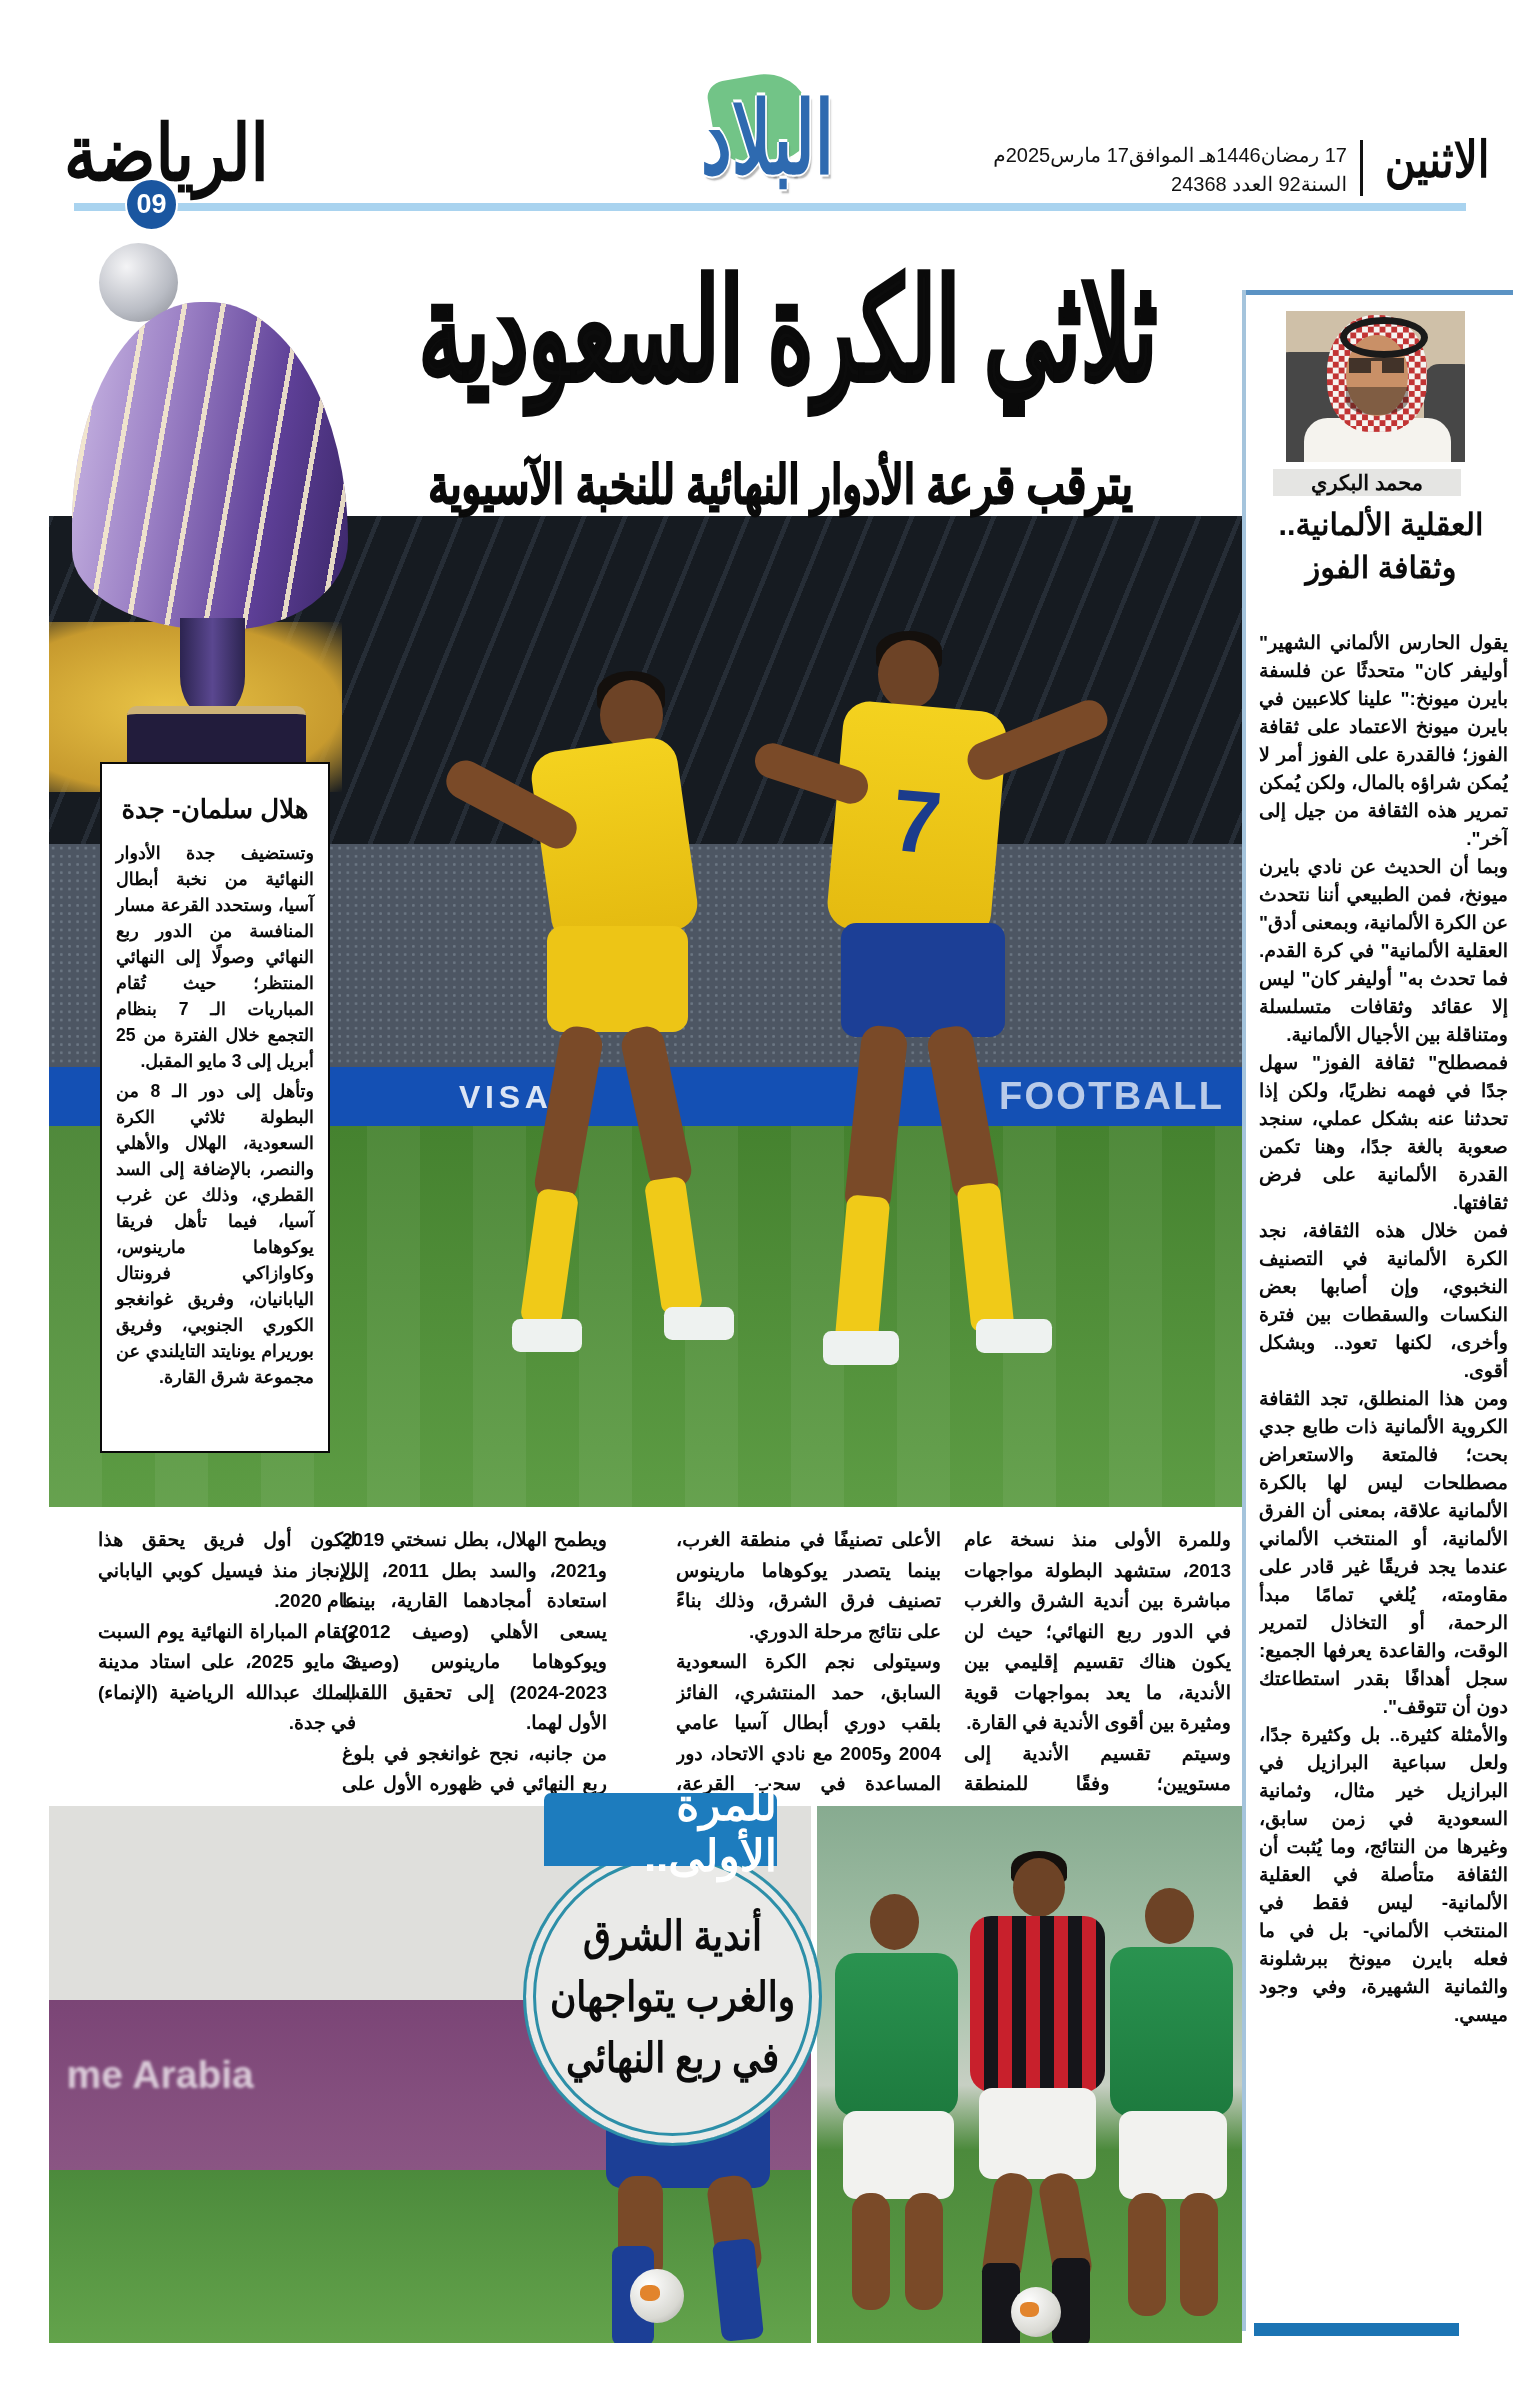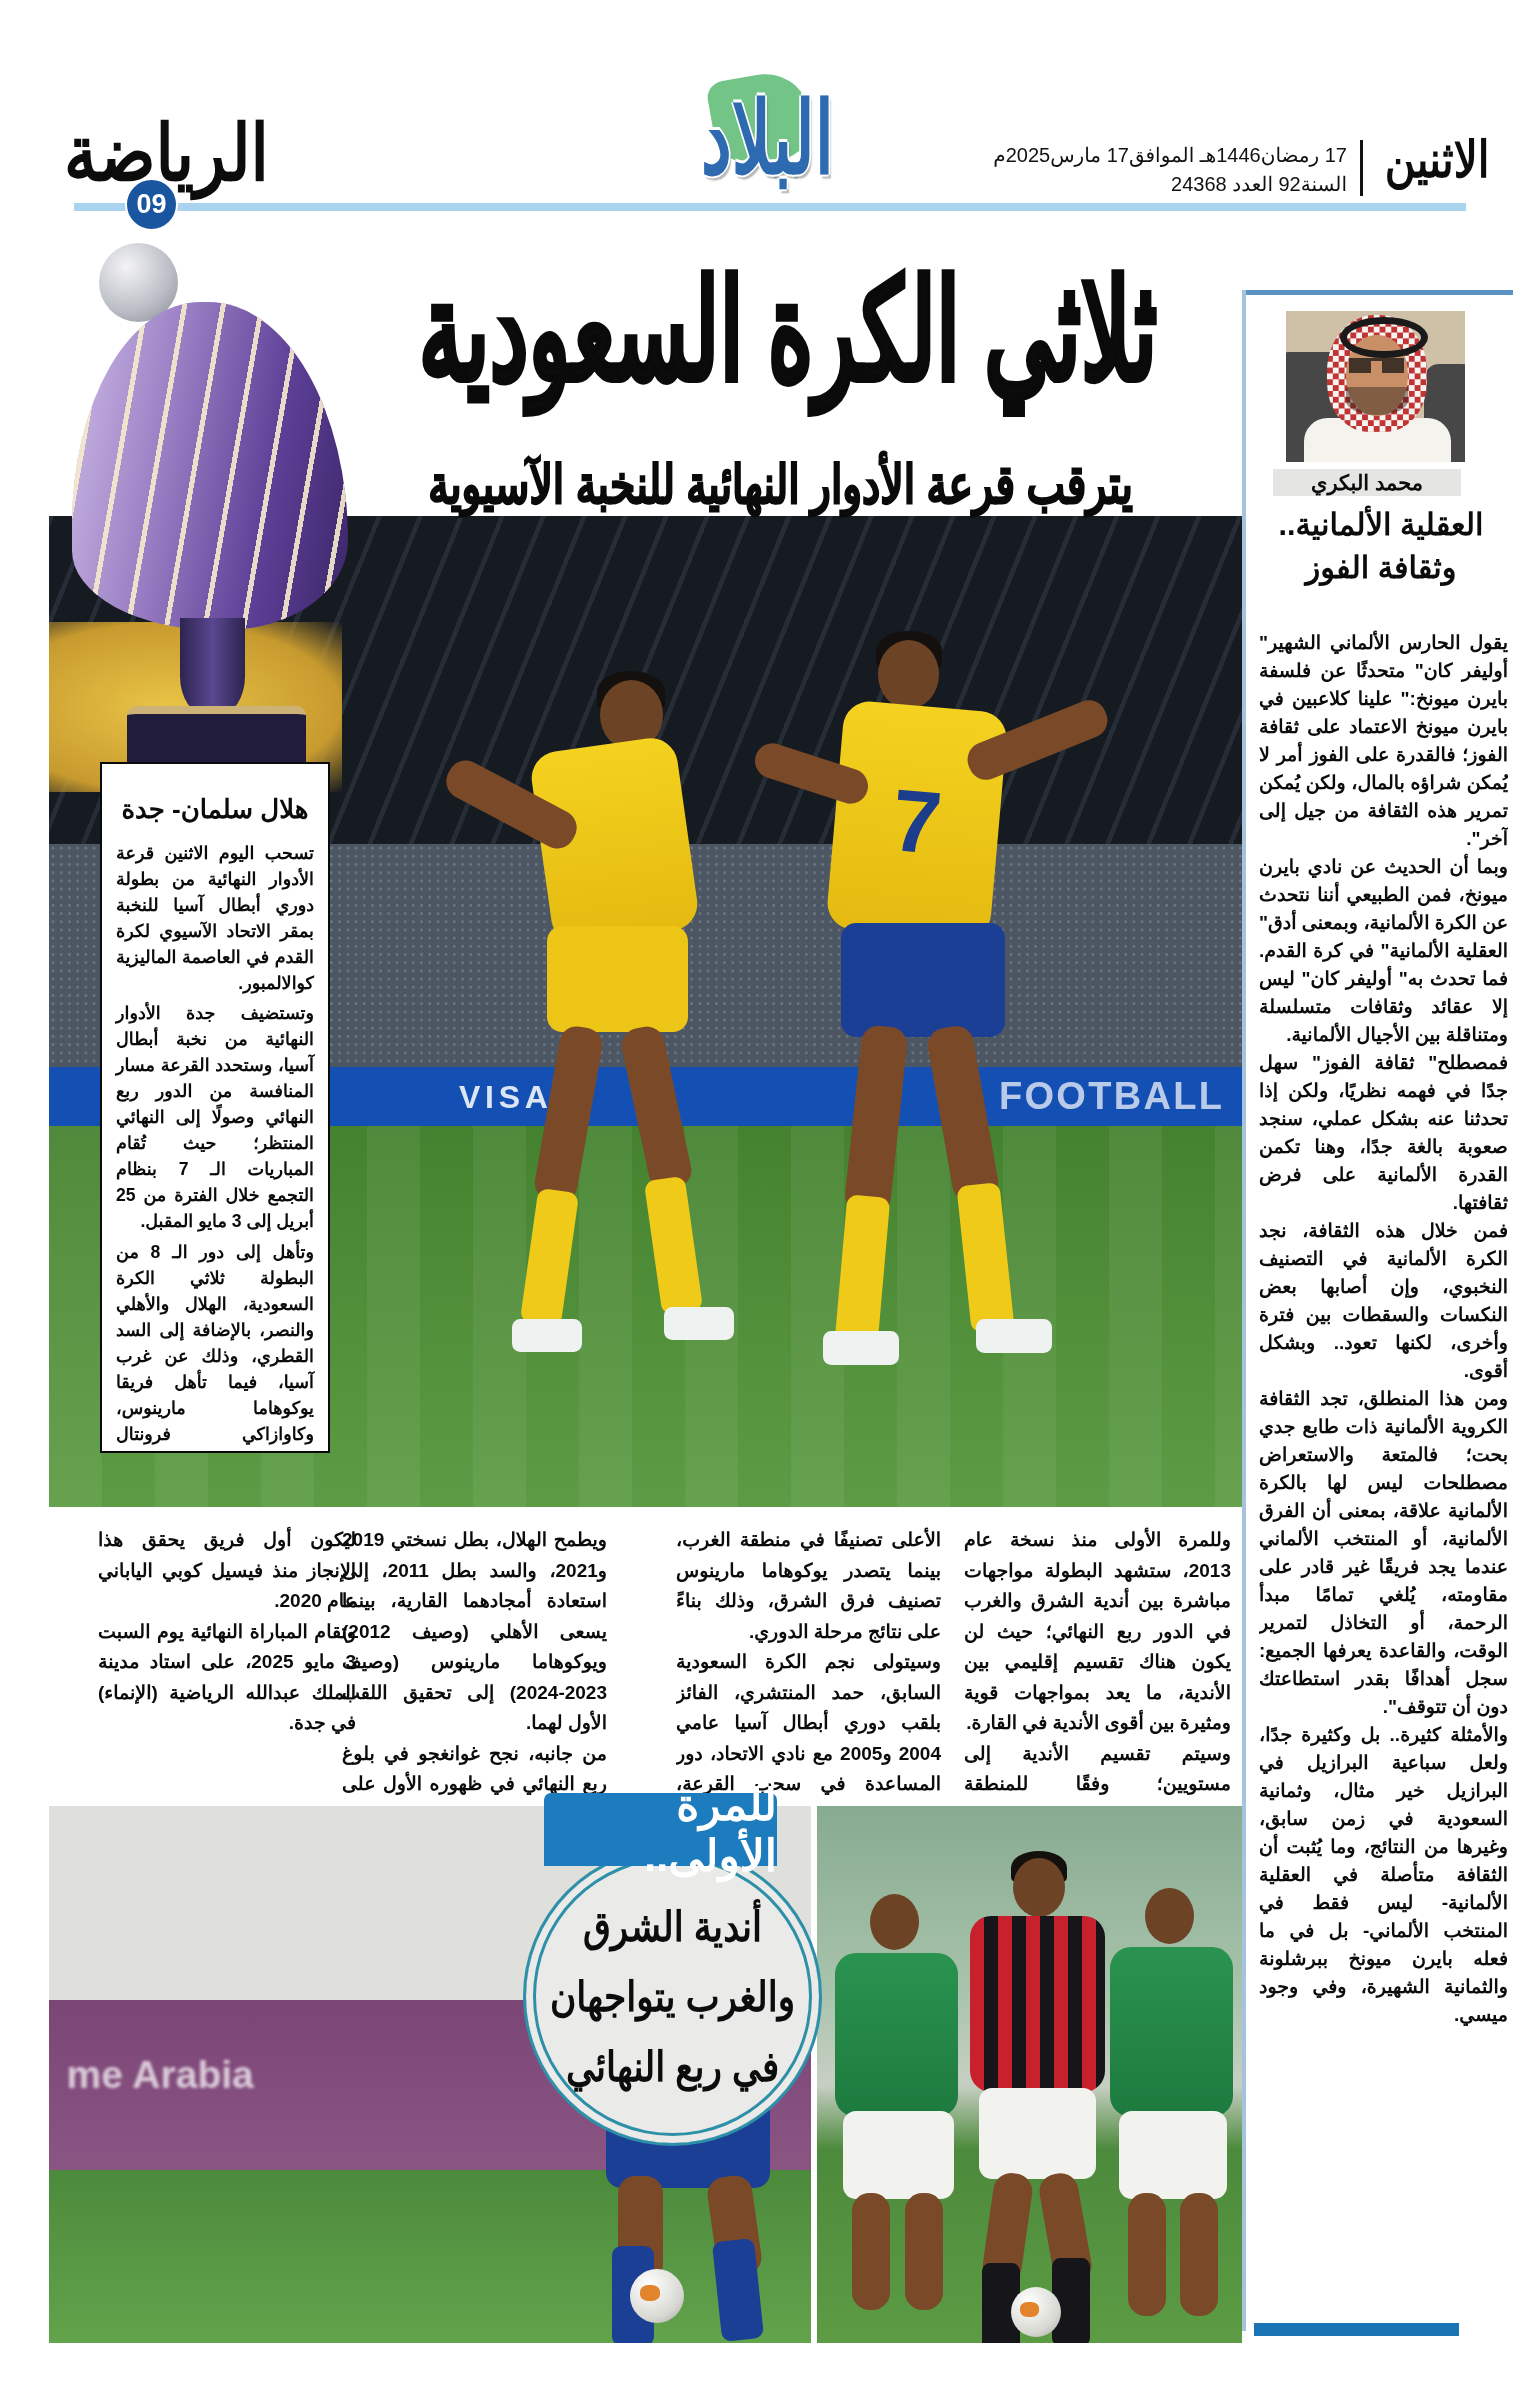--- a/index.html
+++ b/index.html
@@ -88,21 +88,21 @@
   .bcol1{left:965px;width:267px;}
   .bcol2{left:677px;width:265px;}
   .bcol3{left:343px;width:265px;}
   .bcol4{left:75px;width:258px;margin-left:24px;}
 
   
   .ribbon{left:545px;top:1793px;width:233px;height:73px;background:#1d7cbe;z-index:7;color:#fff;
           display:flex;align-items:center;justify-content:center;font-size:44px;font-weight:bold;border-radius:7px 7px 0 0;}
   .badge{left:524px;top:1847px;width:293px;height:293px;border-radius:50%;z-index:6;background:#eaeae8;
          border:3.5px solid #2d8fa8;box-shadow:inset 0 0 0 7px #eaeae8, inset 0 0 0 10px #2d8fa8;
-         display:flex;flex-direction:column;align-items:center;justify-content:center;gap:28px;}
+         display:flex;flex-direction:column;align-items:center;justify-content:center;gap:19px;}
   .badge div{font-size:36px;font-weight:bold;white-space:nowrap;transform:scaleY(1.15);}
 
   
   .photo-bl{left:50px;top:1806px;width:762px;height:537px;background:#dfdfdc;overflow:hidden;z-index:1;}
   .bl-band{position:absolute;left:0;top:194px;width:100%;height:170px;background:linear-gradient(#7b4576,#8a5583);}
   .bl-band span{position:absolute;color:rgba(255,255,255,.7);font-size:39px;font-weight:bold;filter:blur(1.8px);}
   .bl-pitch{position:absolute;left:0;top:364px;width:100%;height:173px;background:linear-gradient(#4c8a3c,#63a34b);}
   .jersey-hilal{background:linear-gradient(100deg,#2355b0,#163d8b 60%,#102e6e);border-radius:23.5px;}
   .sponsor-red{position:absolute;width:100%;text-align:center;font-size:24.6px;font-weight:bold;color:#c81f1f;}
   .sponsor-white{position:absolute;width:100%;text-align:center;font-size:22px;font-weight:bold;color:#fff;letter-spacing:1.2px;}
@@ -206,21 +206,20 @@
       <div class="part skin" style="left:152px;top:393px;width:46px;height:176px;transform:rotate(-10deg);"></div>
       <div class="part sock-y" style="left:53px;top:563px;width:43px;height:147px;transform:rotate(5deg);"></div>
       <div class="part sock-y" style="left:176px;top:551px;width:43px;height:147px;transform:rotate(-6deg);"></div>
       <div class="part boot" style="left:35px;top:698px;width:76px;height:34px;"></div>
       <div class="part boot" style="left:188px;top:686px;width:76px;height:34px;"></div>
     </div>
   </div>
 
   <div class="abs article-box">
     <div class="article-byline">هلال سلمان- جدة</div>
-    <p>تسحب اليوم الاثنين قرعة الأدوار النهائية من بطولة دوري أبطال آسيا للنخبة بمقر الاتحاد الآسيوي لكرة القدم في العاصمة الماليزية كوالالمبور.</p>
     <p>وتستضيف جدة الأدوار النهائية من نخبة أبطال آسيا، وستحدد القرعة مسار المنافسة من الدور ربع النهائي وصولًا إلى النهائي المنتظر؛ حيث تُقام المباريات الـ 7 بنظام التجمع خلال الفترة من 25 أبريل إلى 3 مايو المقبل.</p>
     <p>وتأهل إلى دور الـ 8 من البطولة ثلاثي الكرة السعودية، الهلال والأهلي والنصر، بالإضافة إلى السد القطري، وذلك عن غرب آسيا، فيما تأهل فريقا يوكوهاما مارينوس، وكاوازاكي فرونتال اليابانيان، وفريق غوانغجو الكوري الجنوبي، وفريق بوريرام يونايتد التايلندي عن مجموعة شرق القارة.</p>
   </div>
 
   <div class="abs bcol bcol1">
     <p>وللمرة الأولى منذ نسخة عام 2013، ستشهد البطولة مواجهات مباشرة بين أندية الشرق والغرب في الدور ربع النهائي؛ حيث لن يكون هناك تقسيم إقليمي بين الأندية، ما يعد بمواجهات قوية ومثيرة بين أقوى الأندية في القارة.</p>
     <p>وسيتم تقسيم الأندية إلى مستويين؛ وفقًا للمنطقة الجغرافية، وسيكون الهلال الفريق</p>
   </div>
   <div class="abs bcol bcol2">
     <p>الأعلى تصنيفًا في منطقة الغرب، بينما يتصدر يوكوهاما مارينوس تصنيف فرق الشرق، وذلك بناءً على نتائج مرحلة الدوري.</p>

